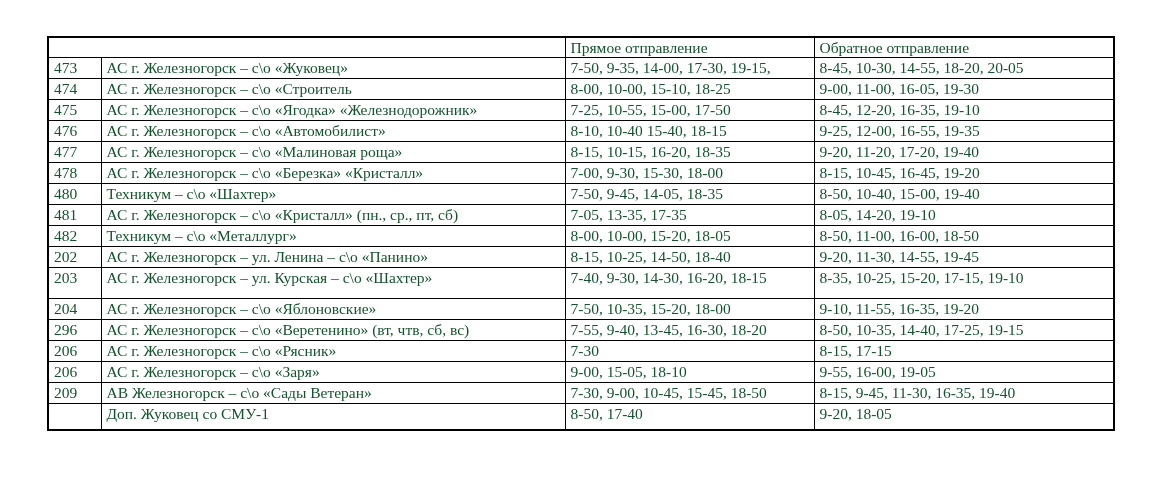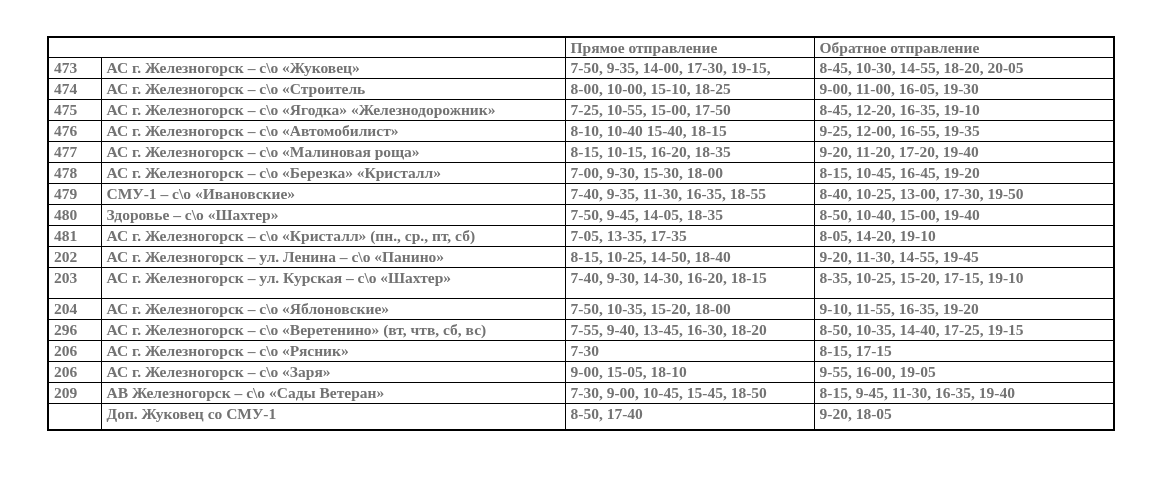--- a/index.html
+++ b/index.html
@@ -6,23 +6,22 @@
     margin: 0;
     padding: 0;
     background: #ffffff;
   }
   .sheet {
     position: relative;
     width: 1160px;
     height: 494px;
     background: #ffffff;
     font-family: "Liberation Serif", "DejaVu Serif", serif;
-    color: #737373;
+    color: #14532d;
     overflow: hidden;
-    font-weight: bold;
   }
   table.schedule {
     position: absolute;
     left: 47px;
     top: 36px;
     width: 1066px;
     border-collapse: collapse;
     table-layout: fixed;
     border: 2px solid #000000;
   }
@@ -99,36 +98,36 @@
           <td class="col-direct">8-15, 10-15, 16-20, 18-35</td>
           <td class="col-reverse">9-20, 11-20, 17-20, 19-40</td>
         </tr>
         <tr>
           <td class="col-num">478</td>
           <td class="col-route">АС г. Железногорск – с\о «Березка»  «Кристалл»</td>
           <td class="col-direct">7-00, 9-30, 15-30, 18-00</td>
           <td class="col-reverse">8-15, 10-45, 16-45, 19-20</td>
         </tr>
         <tr>
-          <td class="col-num">479</td>
-          <td class="col-route">СМУ-1 – с\о «Ивановские»</td>
-          <td class="col-direct">7-40, 9-35, 11-30, 16-35, 18-55</td>
-          <td class="col-reverse">8-40, 10-25, 13-00, 17-30, 19-50</td>
-        </tr>
-        <tr>
           <td class="col-num">480</td>
-          <td class="col-route">Здоровье – с\о «Шахтер»</td>
+          <td class="col-route">Техникум – с\о «Шахтер»</td>
           <td class="col-direct">7-50, 9-45, 14-05, 18-35</td>
           <td class="col-reverse">8-50, 10-40, 15-00, 19-40</td>
         </tr>
         <tr>
           <td class="col-num">481</td>
           <td class="col-route">АС г. Железногорск – с\о «Кристалл»  (пн., ср., пт, сб)</td>
           <td class="col-direct">7-05, 13-35, 17-35</td>
           <td class="col-reverse">8-05, 14-20, 19-10</td>
+        </tr>
+        <tr>
+          <td class="col-num">482</td>
+          <td class="col-route">Техникум – с\о «Металлург»</td>
+          <td class="col-direct">8-00, 10-00, 15-20, 18-05</td>
+          <td class="col-reverse">8-50, 11-00, 16-00, 18-50</td>
         </tr>
         <tr>
           <td class="col-num">202</td>
           <td class="col-route">АС г. Железногорск – ул. Ленина – с\о «Панино»</td>
           <td class="col-direct">8-15, 10-25, 14-50, 18-40</td>
           <td class="col-reverse">9-20, 11-30, 14-55, 19-45</td>
         </tr>
         <tr class="tall">
           <td class="col-num">203</td>
           <td class="col-route">АС г. Железногорск – ул. Курская – с\о «Шахтер»</td>

